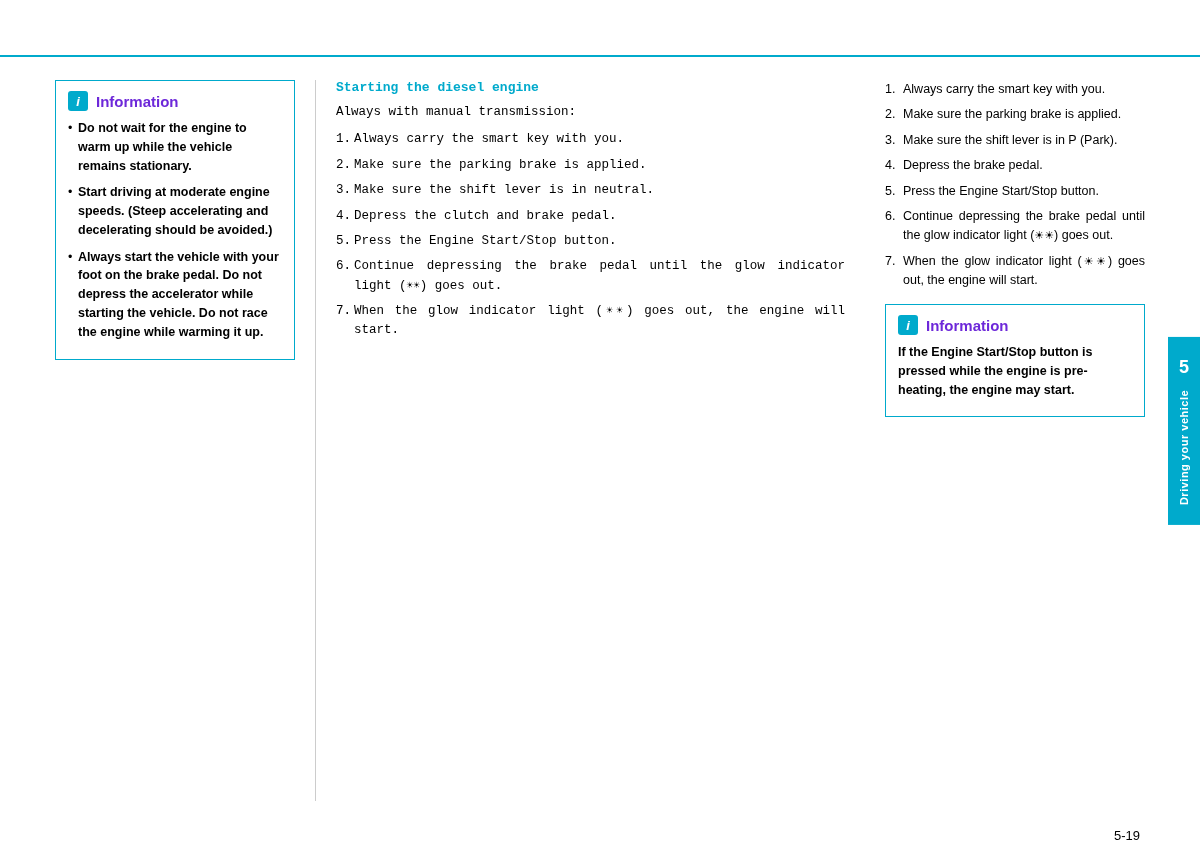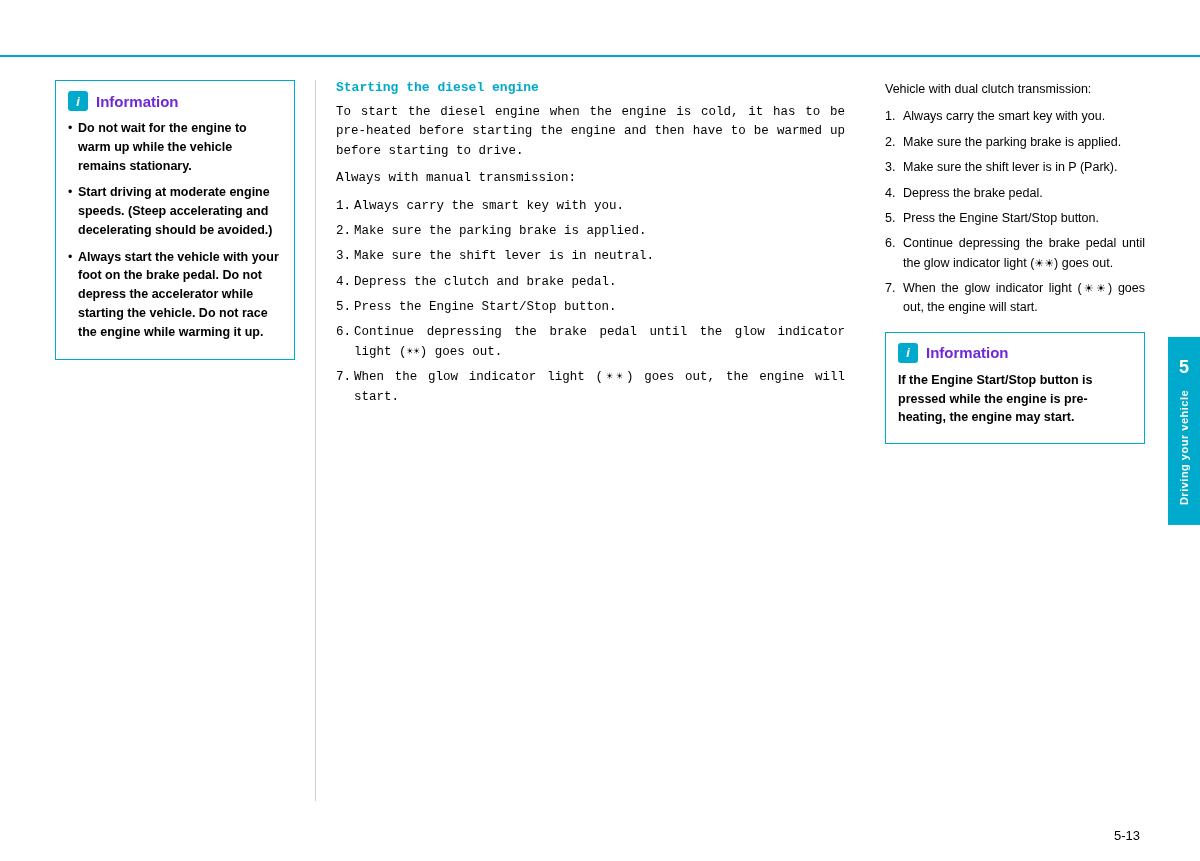--- a/index.html
+++ b/index.html
@@ -222,37 +222,33 @@
           <li><strong>Do not wait for the engine to warm up while the vehicle remains stationary.</strong></li>
           <li><strong>Start driving at moderate engine speeds. (Steep accelerating and decelerating should be avoided.)</strong></li>
           <li><strong>Always start the vehicle with your foot on the brake pedal. Do not depress the accelerator while starting the vehicle. Do not race the engine while warming it up.</strong></li>
         </ul>
       </div>
     </div>
   </div>
 
   <div class="col-mid col-mid-divider">
     <div class="section-heading">Starting the diesel engine</div>
-    <p class="body-text">
-      To start the diesel engine when the engine is cold, it has to be pre-heated before starting the engine and then have to be warmed up before starting to drive.
-    </p>
     <p class="body-text">Always with manual transmission:</p>
     <ol class="numbered-list">
       <li><span class="num">1.</span> Always carry the smart key with you.</li>
       <li><span class="num">2.</span> Make sure the parking brake is applied.</li>
       <li><span class="num">3.</span> Make sure the shift lever is in neutral.</li>
       <li><span class="num">4.</span> Depress the clutch and brake pedal.</li>
       <li><span class="num">5.</span> Press the Engine Start/Stop button.</li>
       <li><span class="num">6.</span> Continue depressing the brake pedal until the glow indicator light (<span class="glow-icon">☀</span><span class="glow-icon">☀</span>) goes out.</li>
       <li><span class="num">7.</span> When the glow indicator light (<span class="glow-icon">☀</span><span class="glow-icon">☀</span>) goes out, the engine will start.</li>
     </ol>
   </div>
 
   <div class="col-right">
-    <p class="body-text">Vehicle with dual clutch transmission:</p>
     <ol class="numbered-list">
       <li><span class="num">1.</span> Always carry the smart key with you.</li>
       <li><span class="num">2.</span> Make sure the parking brake is applied.</li>
       <li><span class="num">3.</span> Make sure the shift lever is in P (Park).</li>
       <li><span class="num">4.</span> Depress the brake pedal.</li>
       <li><span class="num">5.</span> Press the Engine Start/Stop button.</li>
       <li><span class="num">6.</span> Continue depressing the brake pedal until the glow indicator light (<span class="glow-icon">☀</span><span class="glow-icon">☀</span>) goes out.</li>
       <li><span class="num">7.</span> When the glow indicator light (<span class="glow-icon">☀</span><span class="glow-icon">☀</span>) goes out, the engine will start.</li>
     </ol>
 
@@ -269,13 +265,13 @@
     </div>
   </div>
 
 </div>
 
 <div class="side-tab">
   <span class="side-tab-number">5</span>
   <span class="side-tab-text">Driving your vehicle</span>
 </div>
 
-<div class="page-number">5-13</div>
+<div class="page-number">5-19</div>
 
 </body></html>

